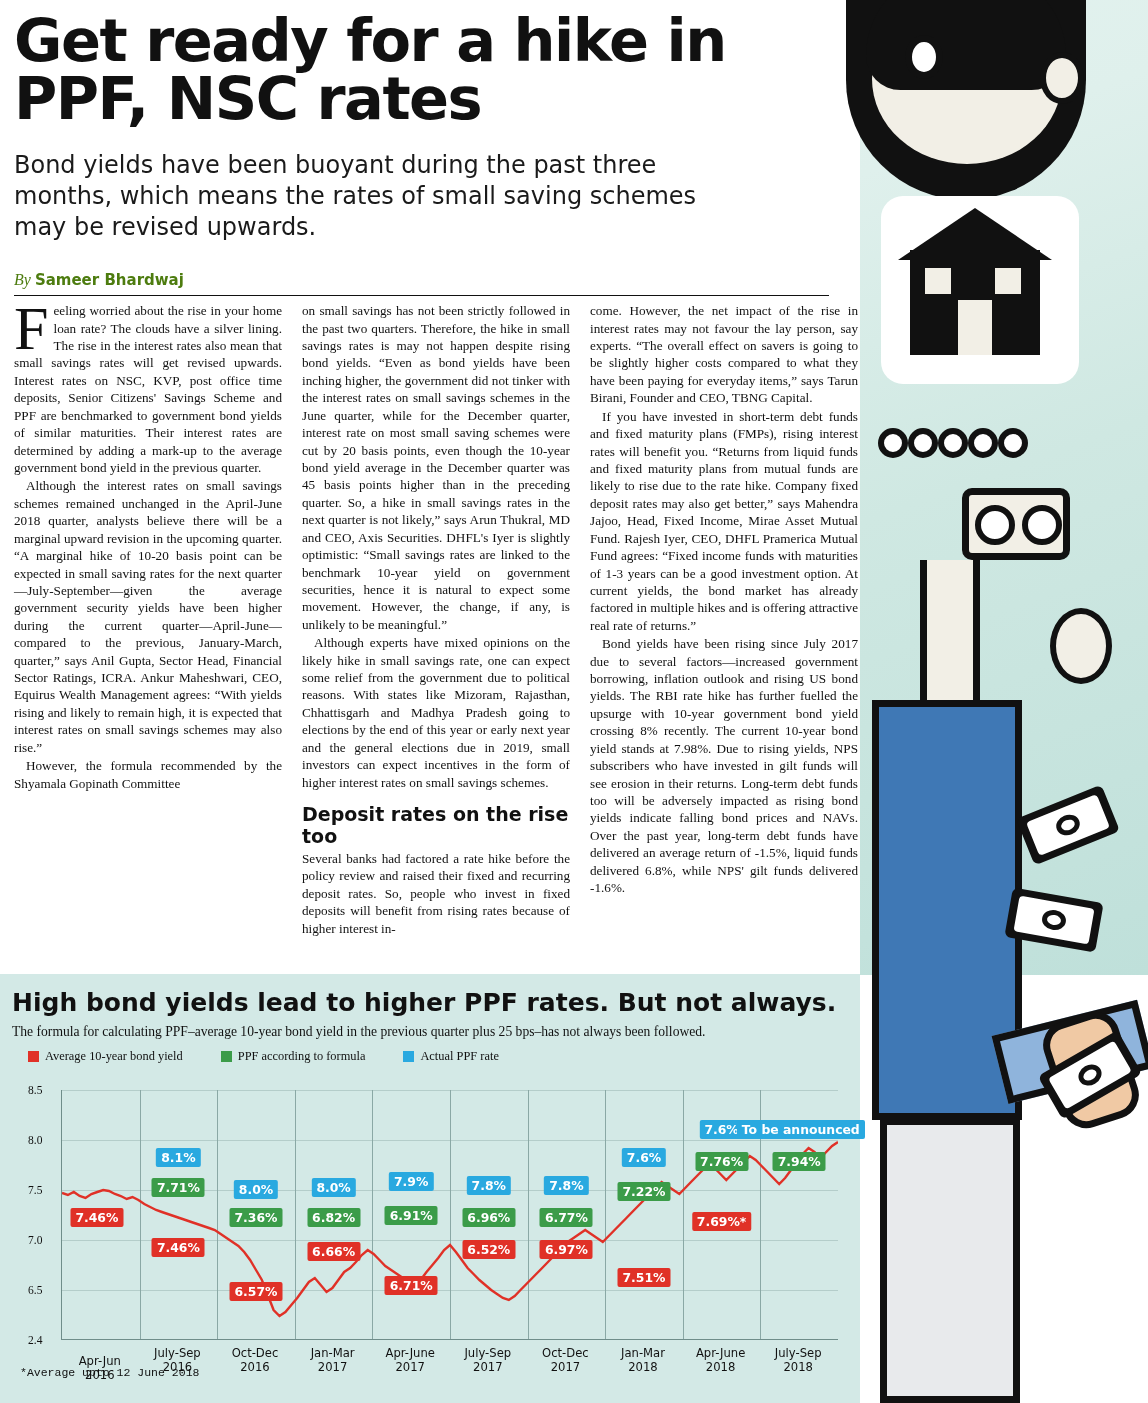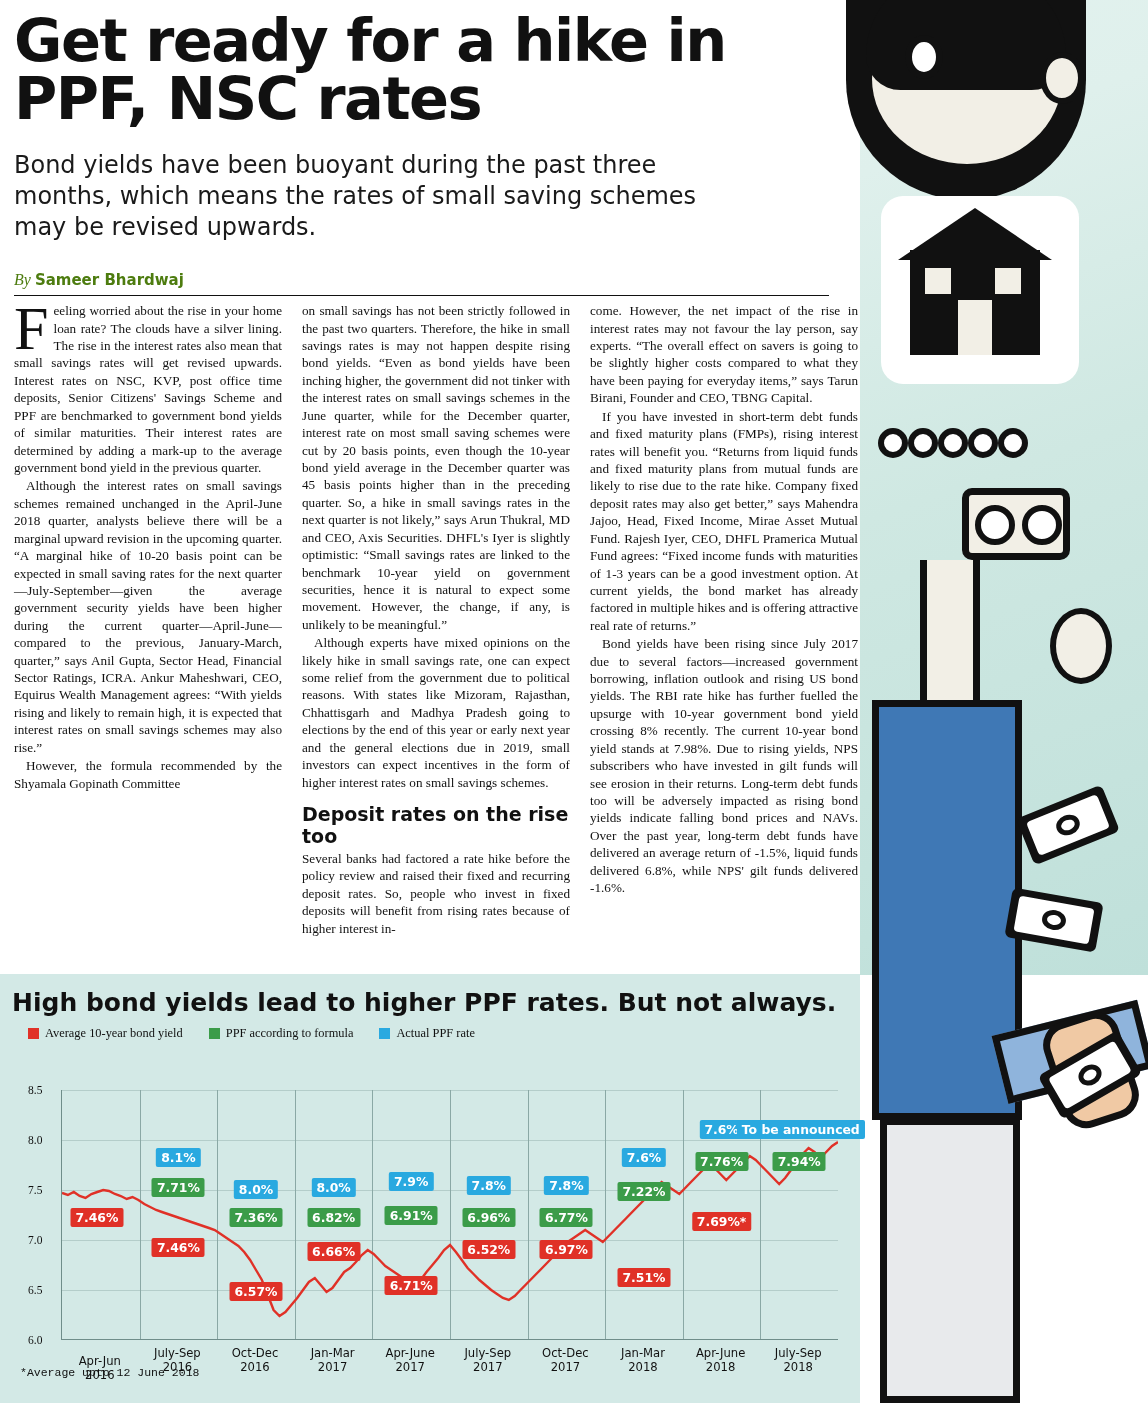--- a/index.html
+++ b/index.html
@@ -155,21 +155,21 @@
     background:#d3e9e6; z-index:3;
   }
   .panel-title {
     margin:14px 0 0 12px; font-family:"DejaVu Sans", sans-serif; font-weight:bold;
     font-size:25px; color:#111;
   }
   .panel-sub {
     margin:7px 0 0 12px; font-size:13.6px; color:#111;
     font-family:"Liberation Serif", serif;
   }
-  .legend { margin:9px 0 0 28px; display:flex; gap:26px; align-items:center; }
+  .legend { margin:9px 0 0 28px; display:flex; gap:38px; align-items:center; }
   .legend-item { display:flex; align-items:center; gap:6px; font-size:12.4px; color:#111; }
   .sw { width:11px; height:11px; display:inline-block; }
   .chart-area {
     position:absolute; left:28px; top:116px; width:810px; height:250px;
   }
   .yaxis {
     position:absolute; left:0; top:0; width:30px; height:250px;
   }
   .ytick {
     position:absolute; left:0; width:30px; font-size:11.5px; color:#111; text-align:left;
@@ -283,39 +283,40 @@
       <p class="first">come. However, the net impact of the rise in interest rates may not favour the lay person, say experts. “The overall effect on savers is going to be slightly higher costs compared to what they have been paying for everyday items,” says Tarun Birani, Founder and CEO, TBNG Capital.</p>
       <p>If you have invested in short-term debt funds and fixed maturity plans (FMPs), rising interest rates will benefit you. “Returns from liquid funds and fixed maturity plans from mutual funds are likely to rise due to the rate hike. Company fixed deposit rates may also get better,” says Mahendra Jajoo, Head, Fixed Income, Mirae Asset Mutual Fund. Rajesh Iyer, CEO, DHFL Pramerica Mutual Fund agrees: “Fixed income funds with maturities of 1-3 years can be a good investment option. At current yields, the bond market has already factored in multiple hikes and is offering attractive real rate of returns.”</p>
       <p>Bond yields have been rising since July 2017 due to several factors—increased government borrowing, inflation outlook and rising US bond yields. The RBI rate hike has further fuelled the upsurge with 10-year government bond yield crossing 8% recently. The current 10-year bond yield stands at 7.98%. Due to rising yields, NPS subscribers who have invested in gilt funds will see erosion in their returns. Long-term debt funds too will be adversely impacted as rising bond yields indicate falling bond prices and NAVs. Over the past year, long-term debt funds have delivered an average return of -1.5%, liquid funds delivered 6.8%, while NPS' gilt funds delivered -1.6%.</p>
     </div>
 
   </div>
 </div>
 
 <div class="panel">
   <div class="panel-title">High bond yields lead to higher PPF rates. But not always.</div>
+  <div class="panel-sub">The formula for calculating PPF–average 10-year bond yield in the previous quarter plus 25 bps–has not always been followed.</div>
 
   <div class="legend">
     <div class="legend-item">
       <span class="sw" style="background:#e03127"></span>
       <span>Average 10-year bond yield</span>
     </div>
     <div class="legend-item">
       <span class="sw" style="background:#3b9c49"></span>
       <span>PPF according to formula</span>
     </div>
     <div class="legend-item">
       <span class="sw" style="background:#29a9e0"></span>
       <span>Actual PPF rate</span>
     </div>
   </div>
 
   <div class="chart-area">
     <div class="yaxis" id="yaxis">
-        <div class="ytick" style="top: 250px;">6.0</div>
+        <div class="ytick" style="top: 250px;">2.4</div>
         <div class="ytick" style="top: 200px;">6.5</div>
         <div class="ytick" style="top: 150px;">7.0</div>
         <div class="ytick" style="top: 100px;">7.5</div>
         <div class="ytick" style="top: 50px;">8.0</div>
         <div class="ytick" style="top: 0px;">8.5</div>
       </div>
     <div class="plot" id="plot">
         <div class="hline" style="top: 200px;"></div>
         <div class="hline" style="top: 150px;"></div>
         <div class="hline" style="top: 100px;"></div>

